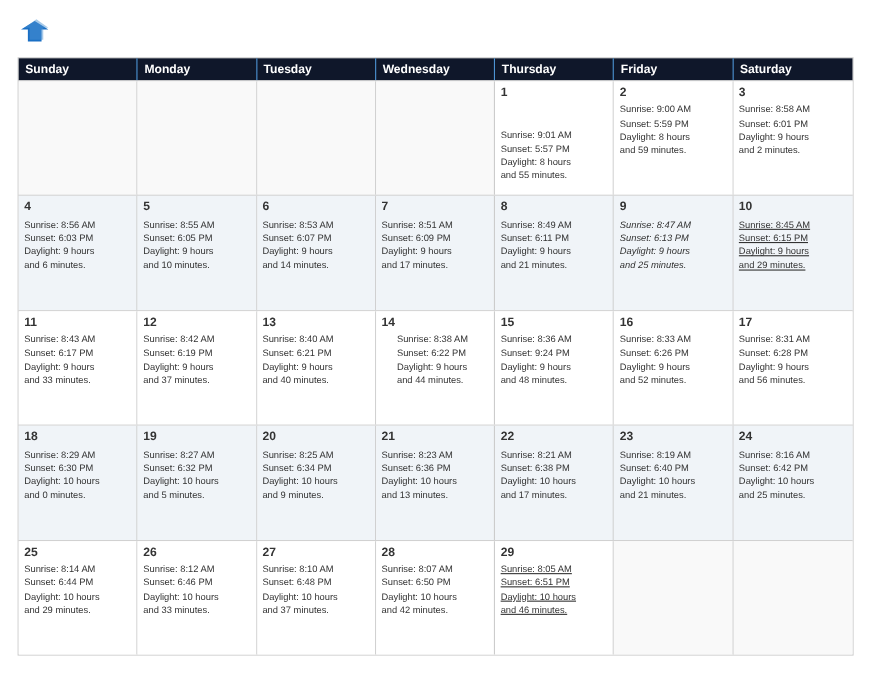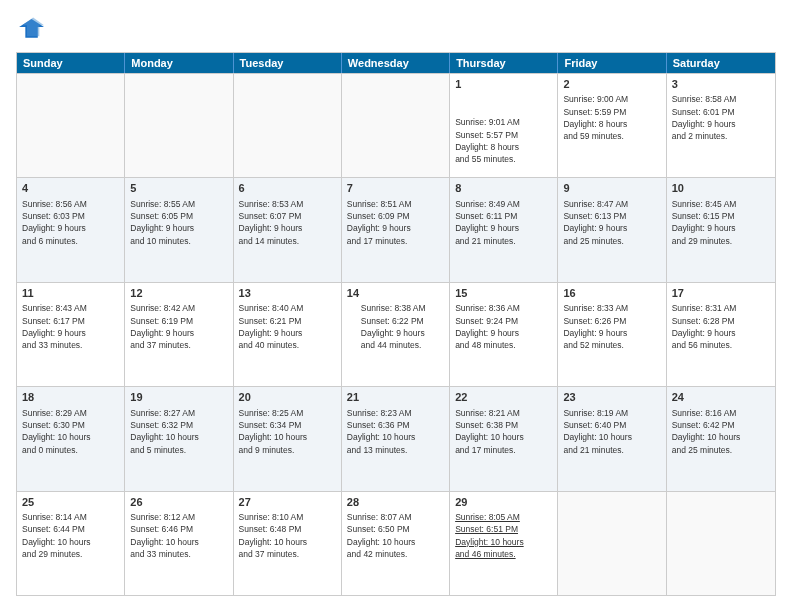--- a/index.html
+++ b/index.html
@@ -55,21 +55,21 @@
     }
     .calendar {
       flex: 1;
       display: flex;
       flex-direction: column;
       border: 1px solid #ccc;
     }
     .cal-header {
       display: grid;
       grid-template-columns: repeat(7, 1fr);
-      background: #0369a1;
+      background: #0f172a;
     }
     .cal-header-cell {
       color: #fff;
       font-size: 11px;
       font-weight: bold;
       padding: 4px 6px;
       border-right: 1px solid #4d94d4;
     }
     .cal-header-cell:last-child { border-right: none; }
     .cal-body {
@@ -196,28 +196,28 @@
           </div>
           <div class="cal-cell alt-row">
             <div class="day-num">8</div>
             <div class="sun-info" style="white-space: pre-line;">Sunrise: 8:49 AM
 Sunset: 6:11 PM
 Daylight: 9 hours
 and 21 minutes.</div>
           </div>
           <div class="cal-cell alt-row">
             <div class="day-num">9</div>
-            <div class="sun-info" style="white-space: pre-line;">Sunrise: 8:47 AM
+            <div class="sun-info" style="white-space: pre-line; font-style: italic;">Sunrise: 8:47 AM
 Sunset: 6:13 PM
 Daylight: 9 hours
 and 25 minutes.</div>
           </div>
           <div class="cal-cell alt-row">
             <div class="day-num">10</div>
-            <div class="sun-info" style="white-space: pre-line;">Sunrise: 8:45 AM
+            <div class="sun-info" style="white-space: pre-line; text-decoration: underline;">Sunrise: 8:45 AM
 Sunset: 6:15 PM
 Daylight: 9 hours
 and 29 minutes.</div>
           </div>
         </div>
         <div class="cal-row">
           <div class="cal-cell">
             <div class="day-num">11</div>
             <div class="sun-info" style="white-space: pre-line;">Sunrise: 8:43 AM
 Sunset: 6:17 PM

